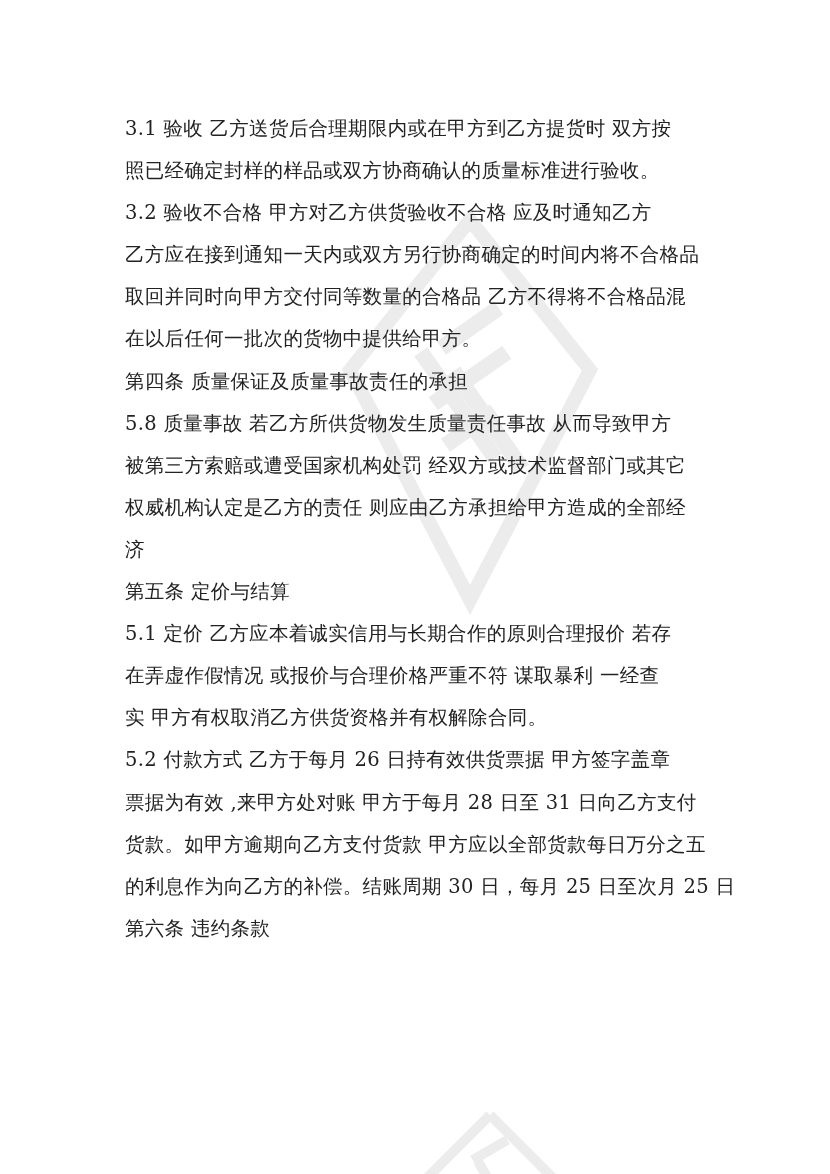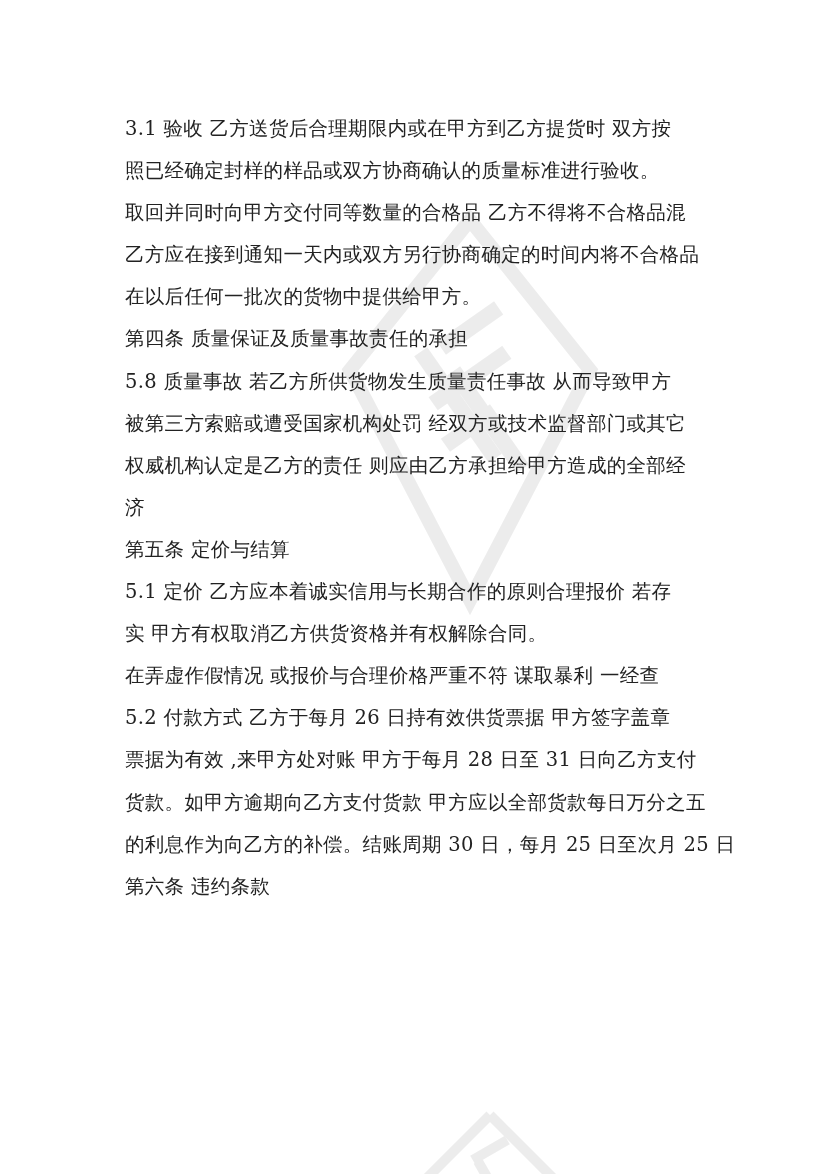--- a/index.html
+++ b/index.html
@@ -67,31 +67,32 @@
     </g>
     <g fill="#000">
       <rect x="50" y="35" width="40" height="10" transform="rotate(-30 70 40)"></rect>
       <rect x="58" y="50" width="10" height="20" transform="rotate(-30 63 60)"></rect>
     </g>
   </svg>
 
   <div class="body-text">
     <div class="line">3.1  验收   乙方送货后合理期限内或在甲方到乙方提货时   双方按</div>
     <div class="line">照已经确定封样的样品或双方协商确认的质量标准进行验收。</div>
+    <div class="line">3.2  验收不合格   甲方对乙方供货验收不合格   应及时通知乙方</div>
+    <div class="line">乙方应在接到通知一天内或双方另行协商确定的时间内将不合格品</div>
     <div class="line">取回并同时向甲方交付同等数量的合格品   乙方不得将不合格品混</div>
-    <div class="line">乙方应在接到通知一天内或双方另行协商确定的时间内将不合格品</div>
     <div class="line">在以后任何一批次的货物中提供给甲方。</div>
     <div class="line">第四条 质量保证及质量事故责任的承担</div>
     <div class="line">5.8  质量事故   若乙方所供货物发生质量责任事故   从而导致甲方</div>
     <div class="line">被第三方索赔或遭受国家机构处罚   经双方或技术监督部门或其它</div>
     <div class="line">权威机构认定是乙方的责任   则应由乙方承担给甲方造成的全部经</div>
     <div class="line">济</div>
     <div class="line">第五条 定价与结算</div>
     <div class="line">5.1  定价   乙方应本着诚实信用与长期合作的原则合理报价   若存</div>
+    <div class="line">在弄虚作假情况   或报价与合理价格严重不符   谋取暴利   一经查</div>
     <div class="line">实   甲方有权取消乙方供货资格并有权解除合同。</div>
-    <div class="line">在弄虚作假情况   或报价与合理价格严重不符   谋取暴利   一经查</div>
     <div class="line">5.2  付款方式   乙方于每月  26  日持有效供货票据   甲方签字盖章</div>
     <div class="line">票据为有效   ,来甲方处对账   甲方于每月 28 日至 31 日向乙方支付</div>
     <div class="line">货款。如甲方逾期向乙方支付货款   甲方应以全部货款每日万分之五</div>
     <div class="line">的利息作为向乙方的补偿。结账周期 30 日，每月 25 日至次月 25 日</div>
     <div class="line">第六条 违约条款</div>
   </div>
 </div>
 
 </body></html>

